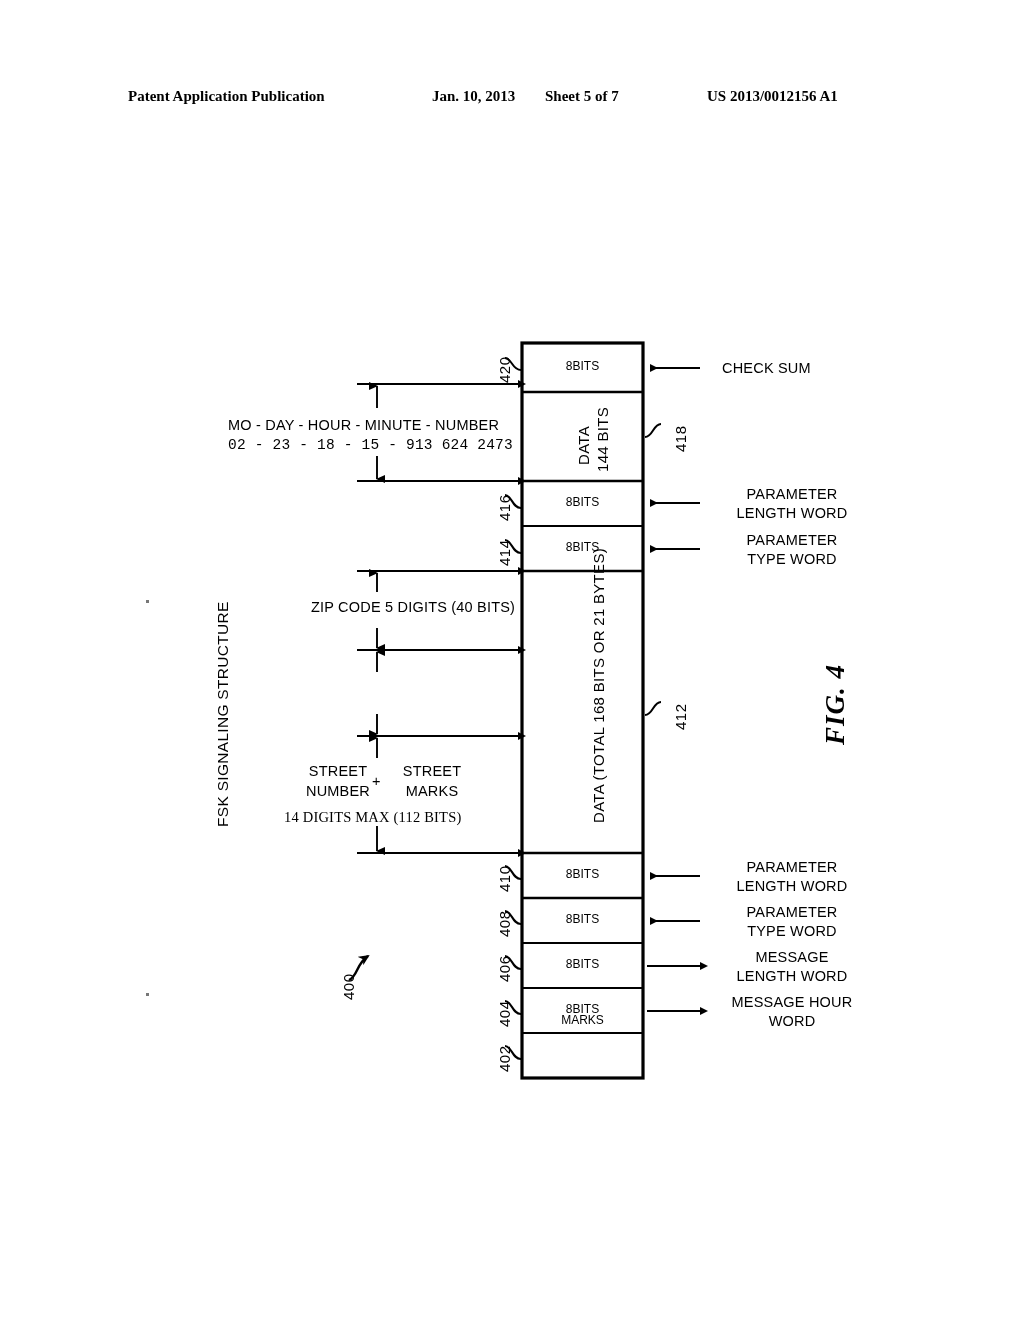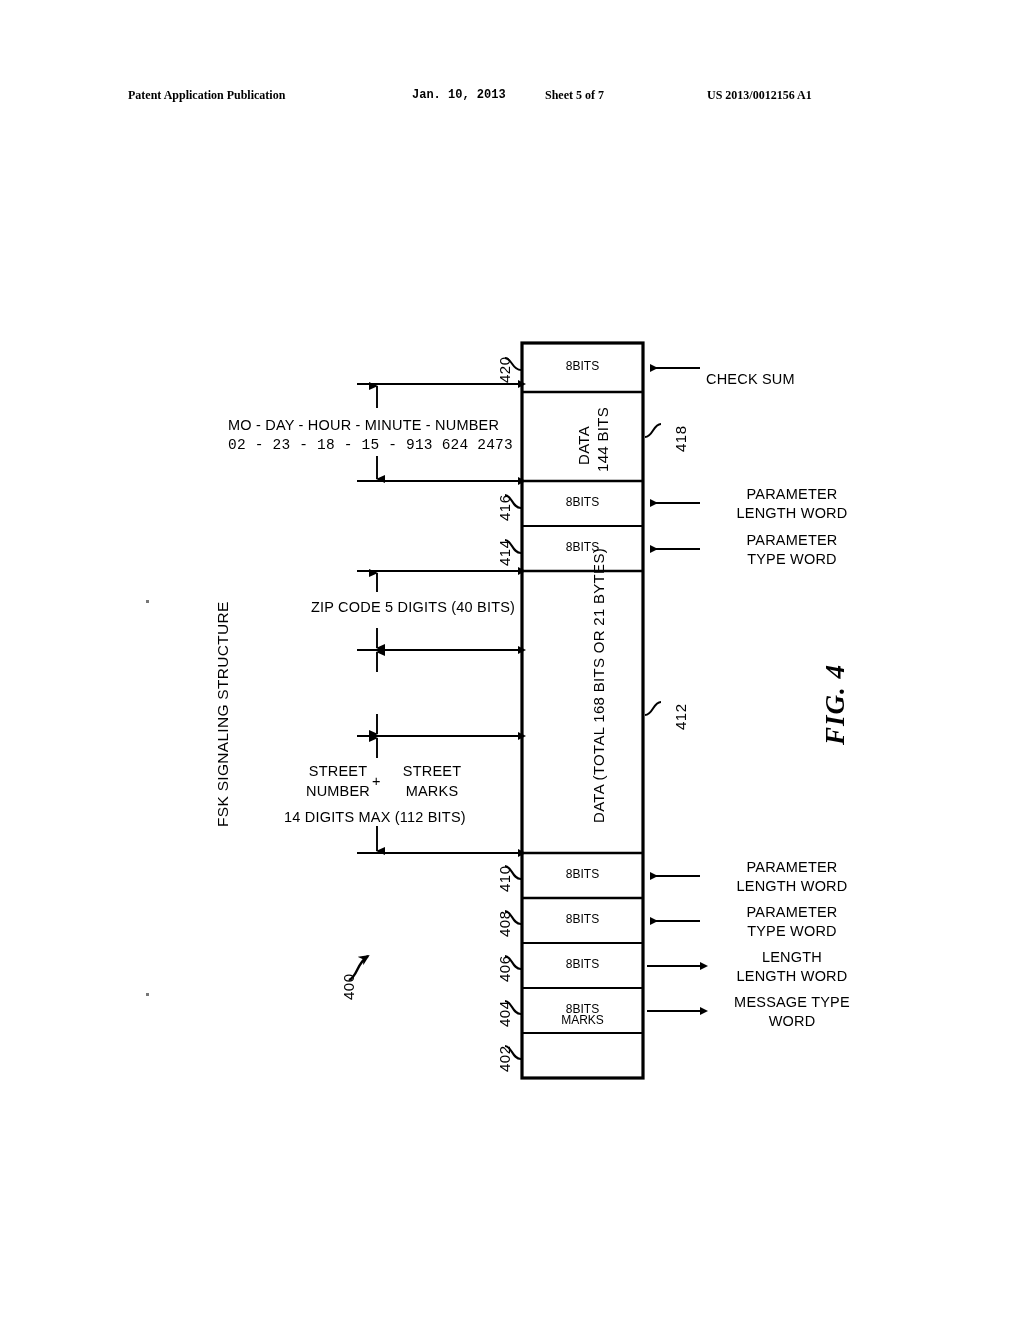--- a/index.html
+++ b/index.html
@@ -18,25 +18,25 @@
 
   
   #page-header {
     position: absolute;
     top: 88px;
     left: 0;
     width: 1024px;
     height: 30px;
     font-family: "Liberation Serif", serif;
     font-weight: bold;
-    font-size: 12px;
+    font-size: 15px;
     white-space: nowrap;
   }
   #page-header .h-pub   { position: absolute; left: 128px;  top: 0; }
-  #page-header .h-date  { position: absolute; left: 412px;  top: 0; font-family: Liberation Mono, monospace; }
+  #page-header .h-date  { position: absolute; left: 432px;  top: 0; }
   #page-header .h-sheet { position: absolute; left: 545px;  top: 0; }
   #page-header .h-num   { position: absolute; left: 707px;  top: 0; }
 
   
   #figure {
     position: absolute;
     left: 0;
     top: 0;
     width: 1024px;
     height: 1320px;
@@ -244,21 +244,21 @@
   <div class="refnum" style="left:496px; top:521px;">416</div>
   <div class="refnum" style="left:496px; top:566px;">414</div>
   <div class="refnum" style="left:672px; top:730px;">412</div>
   <div class="refnum" style="left:496px; top:892px;">410</div>
   <div class="refnum" style="left:496px; top:937px;">408</div>
   <div class="refnum" style="left:496px; top:982px;">406</div>
   <div class="refnum" style="left:496px; top:1027px;">404</div>
   <div class="refnum" style="left:496px; top:1072px;">402</div>
   <div class="refnum" style="left:340px; top:1000px;">400</div>
 
-  <div class="lbl" style="left:706px; top:359px;margin-top:11px;">CHECK SUM</div>
+  <div class="lbl" style="left:722px; top:359px;">CHECK SUM</div>
 
   <div class="lbl center" style="left:712px; top:485px; width:160px;">
     <div>PARAMETER</div>
     <div>LENGTH WORD</div>
   </div>
 
   <div class="lbl center" style="left:712px; top:531px; width:160px;">
     <div>PARAMETER</div>
     <div>TYPE WORD</div>
   </div>
@@ -267,45 +267,45 @@
     <div>PARAMETER</div>
     <div>LENGTH WORD</div>
   </div>
 
   <div class="lbl center" style="left:712px; top:903px; width:160px;">
     <div>PARAMETER</div>
     <div>TYPE WORD</div>
   </div>
 
   <div class="lbl center" style="left:712px; top:948px; width:160px;">
-    <div>LENGTH</div>
+    <div>MESSAGE</div>
     <div>LENGTH WORD</div>
   </div>
 
   <div class="lbl center" style="left:706px; top:993px; width:172px;">
-    <div>MESSAGE TYPE</div>
+    <div>MESSAGE HOUR</div>
     <div>WORD</div>
   </div>
 
   <div class="lbl" style="left:228px; top:416px;">MO - DAY - HOUR - MINUTE - NUMBER</div>
   <div class="lbl" style="left:228px; top:436px;font-family:Liberation Mono, monospace;">02 -  23  -  18   -   15  -  913 624 2473</div>
 
   <div class="lbl" style="left:286px; top:598px;margin-left:25px;">ZIP CODE  5 DIGITS (40 BITS)</div>
 
 
   <div class="lbl center c2" style="left:297px; top:761px; width:82px;">
     <div>STREET</div>
     <div>NUMBER</div>
   </div>
   <div class="lbl" style="left:372px; top:772px;">+</div>
   <div class="lbl center c2" style="left:391px; top:761px; width:82px;">
     <div>STREET</div>
     <div>MARKS</div>
   </div>
-  <div class="lbl" style="left:284px; top:808px;">14 DIGITS MAX (112 BITS)</div>
+  <div class="lbl" style="left:284px; top:808px;font-family:Liberation Serif, serif;">14 DIGITS MAX (112 BITS)</div>
 
   <div class="vert" style="left:214px; top:827px; font-size:15.5px;">FSK SIGNALING STRUCTURE</div>
 
   <div class="figlabel" style="left:820px; top:745px;">FIG. 4</div>
 
   <div class="speck" style="left:146px; top:600px;"></div>
   <div class="speck" style="left:146px; top:993px;"></div>
 </div>
 
 </body></html>

